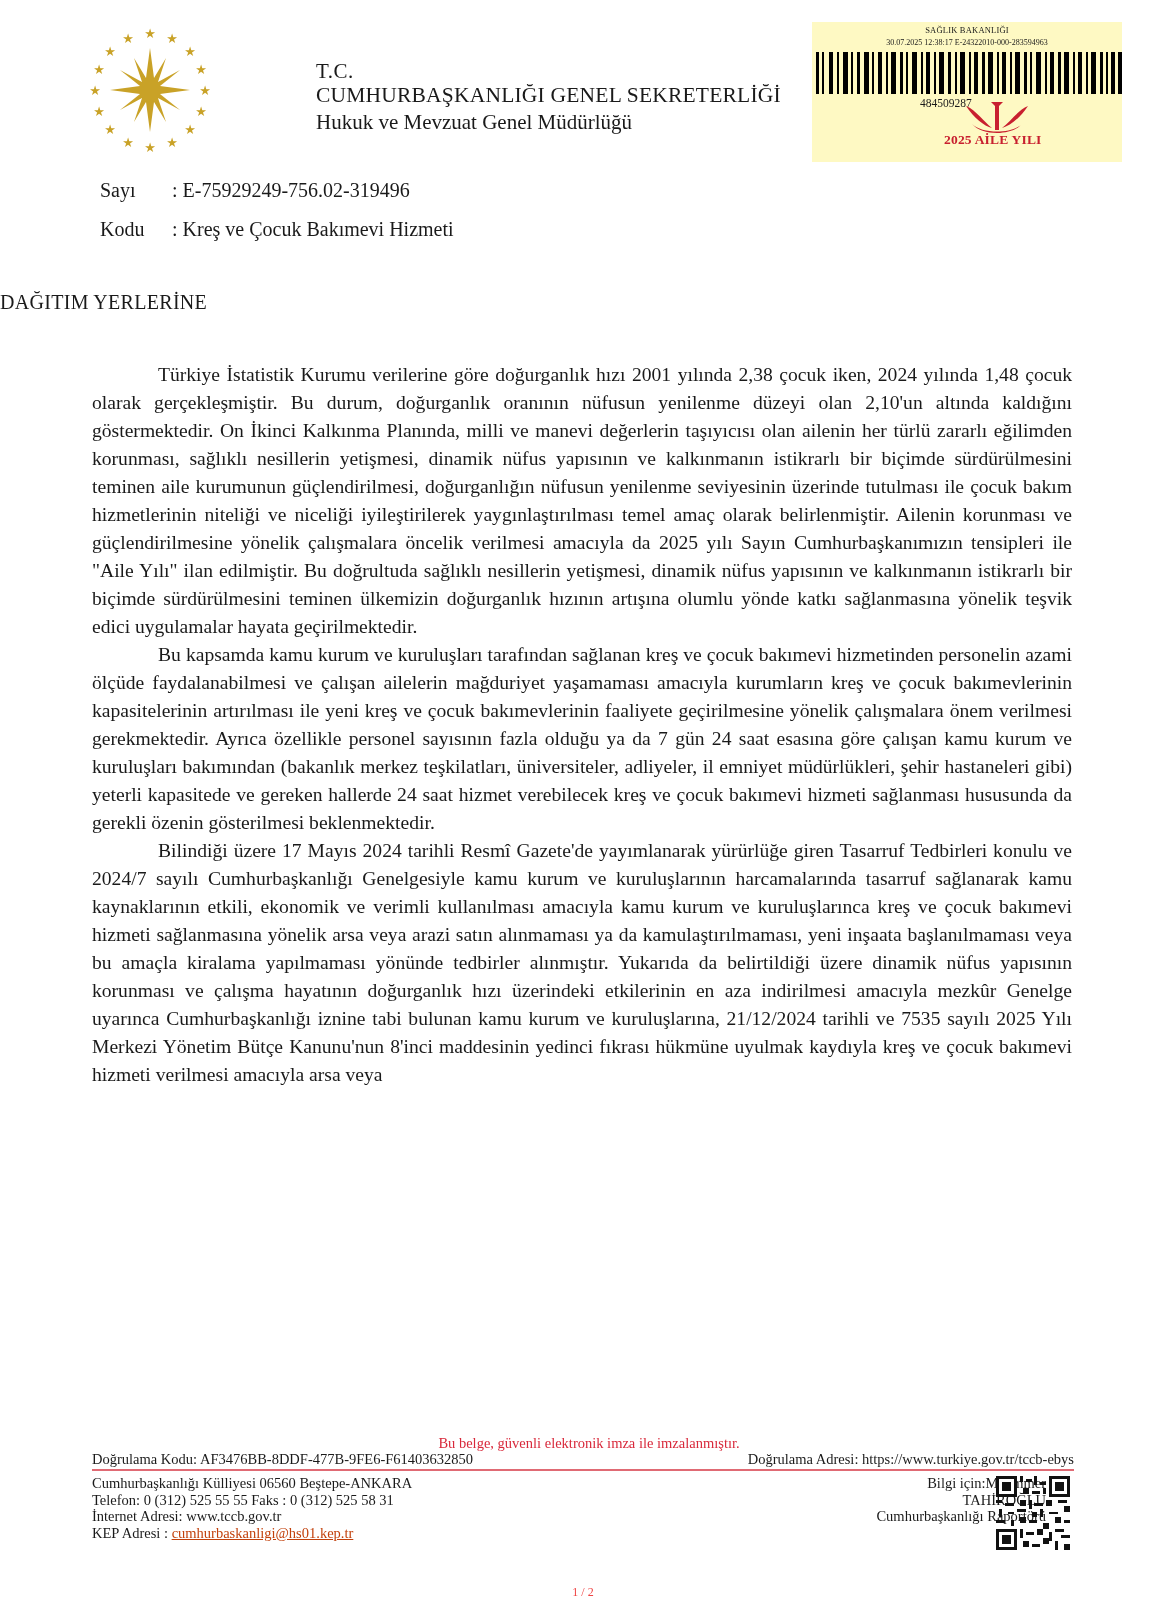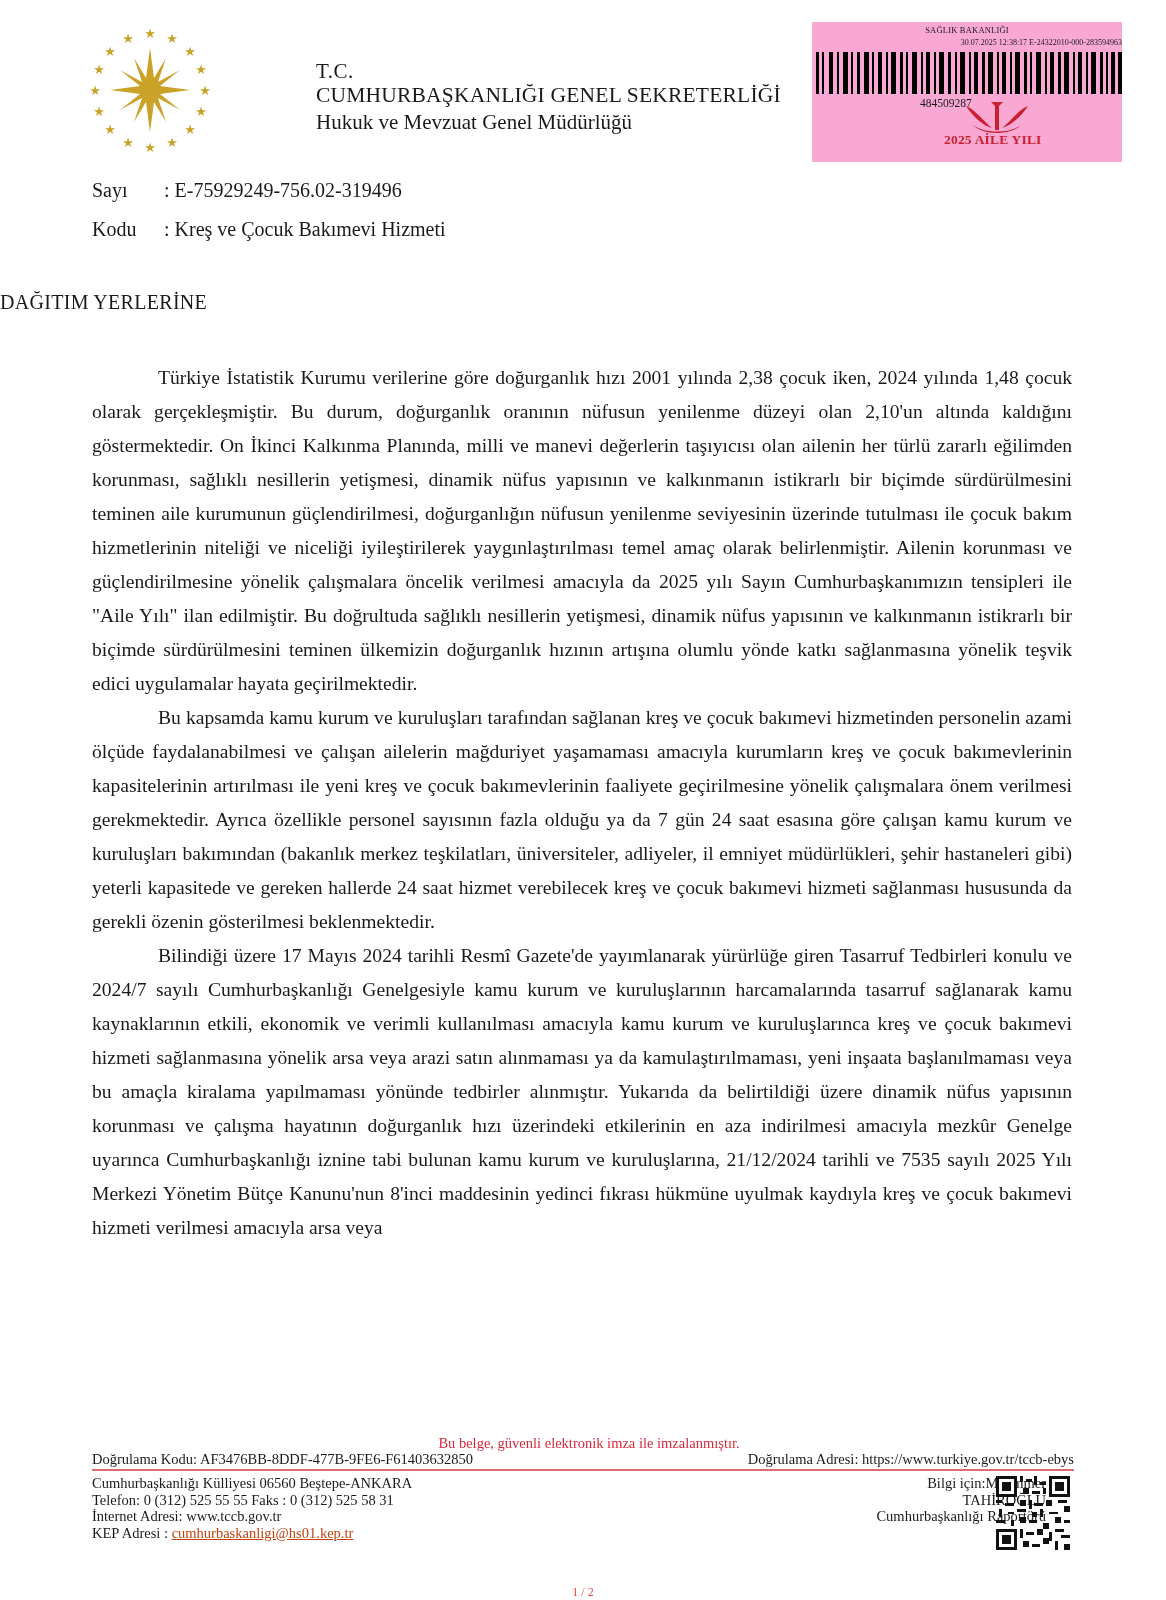--- a/index.html
+++ b/index.html
@@ -10,38 +10,38 @@
   .abs { position: absolute; }
 
   
   #emblem { left: 88px; top: 28px; width: 124px; height: 124px; }
   .hdr { left: 316px; width: 560px; text-align: left; }
   #hdr-tc { top: 59px; font-size: 21px; letter-spacing: 0.5px; }
   #hdr-org { top: 83px; font-size: 21.5px; letter-spacing: 0.2px; white-space: nowrap; }
   #hdr-dept { top: 110px; font-size: 21px; }
 
   
-  #bar-block { left: 812px; top: 22px; width: 310px; height: 140px; background: #f9a8d4; }
+  #bar-block { left: 812px; top: 22px; width: 310px; height: 140px; background: #fef9c3; }
   #bar-ministry { left: 0; top: 3px; width: 310px; text-align: center; font-size: 8.5px; letter-spacing: 0.2px; }
-  #bar-stamp { left: 0; top: 16px; width: 310px; text-align: right; font-size: 8px; }
+  #bar-stamp { left: 0; top: 16px; width: 310px; text-align: center; font-size: 8px; }
   #barcode { left: 4px; top: 30px; width: 306px; height: 42px; }
   #bar-number { left: 108px; top: 75px; font-size: 11.5px; }
   #aile-logo { left: 150px; top: 78px; width: 70px; height: 40px; }
   #aile-text { left: 132px; top: 110px; font-size: 13.5px; font-weight: bold; color: #c8202f; letter-spacing: 0.2px; white-space: nowrap; }
 
   
-  .meta { left: 92px; font-size: 20px; white-space: nowrap; }
+  .meta { left: 100px; font-size: 20px; white-space: nowrap; }
   .meta .lbl { display: inline-block; width: 72px; }
   #meta-sayi { top: 179px; }
   #meta-konu { top: 218px; }
 
   #addressee { left: 0; width: 1166px; top: 291px; text-align: left; font-size: 20px; letter-spacing: 0.3px; }
 
   
-  #body { left: 92px; top: 361px; width: 980px; font-size: 19.6px; line-height: 34px; text-align: justify; }
+  #body { left: 92px; top: 361px; width: 980px; font-size: 19.6px; line-height: 28px; text-align: justify; }
   #body p { margin: 0; text-indent: 66px; }
 
   
   #sig-note { left: 6px; width: 1166px; top: 1435px; text-align: center; font-size: 14.5px; color: #d8283a; }
   #verify-code { left: 92px; top: 1451px; font-size: 14.5px; white-space: nowrap; }
   #verify-addr { right: 92px; top: 1451px; font-size: 14.5px; white-space: nowrap; }
   #footer-rule { left: 92px; top: 1469px; width: 982px; height: 2px; background: #e06a74; }
   #contact { left: 92px; top: 1475px; font-size: 14.5px; line-height: 16.5px; }
   #contact a { color: #c2410c; text-decoration: underline; }
   #info { right: 120px; top: 1475px; font-size: 14.5px; line-height: 16.5px; text-align: right; }

